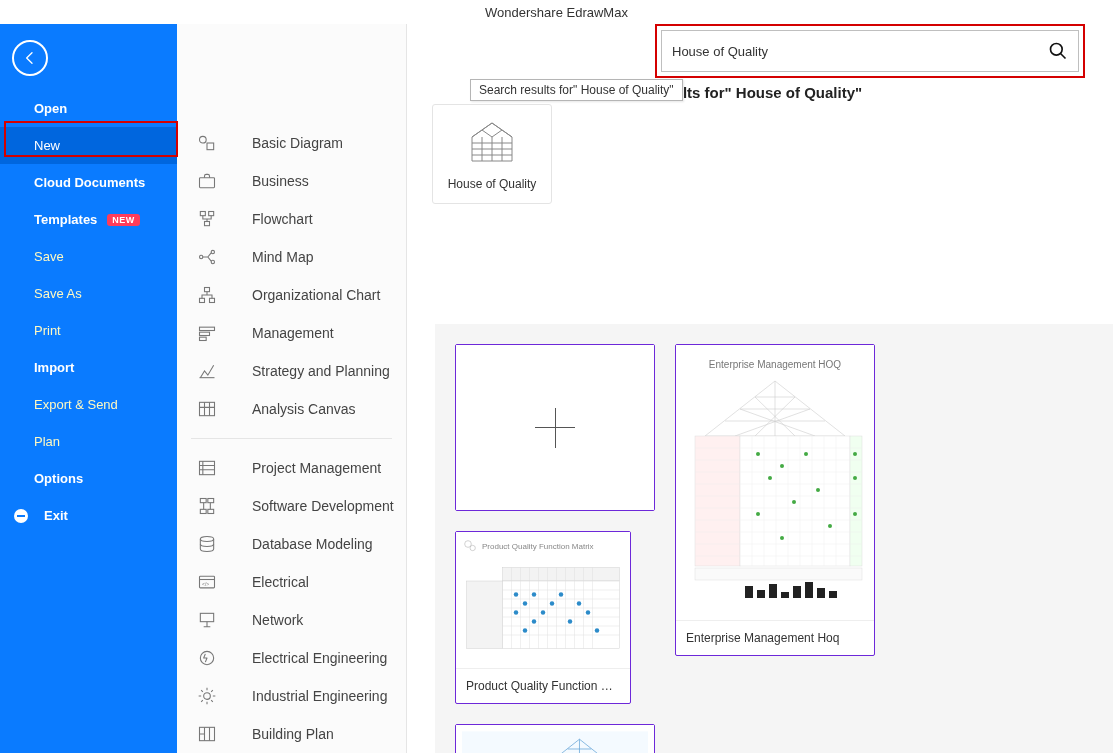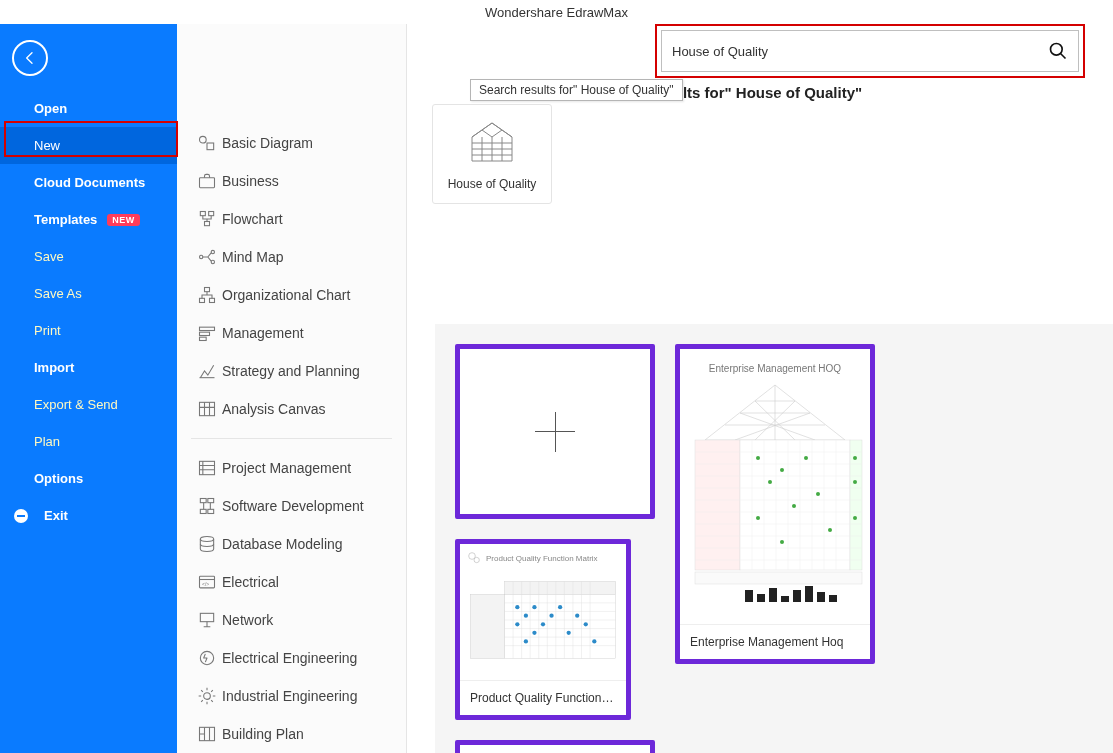--- a/index.html
+++ b/index.html
@@ -60,21 +60,21 @@
     border:2px solid #d40000; position:absolute; left:4px; top:97px; width:174px; height:36px;
     pointer-events:none;
   }
 
   
   .categories {
     width: 230px; background:#fbfbfb; border-right:1px solid #e5e5e5;
     padding-top:100px; overflow:hidden;
   }
   .cat-item {
-    display:flex; align-items:center; gap:5px;
+    display:flex; align-items:center; gap:35px;
     padding:9px 10px 9px 20px; font-size:14px; color:#444; cursor:pointer;
   }
   .cat-icon { width:20px; height:20px; color:#666; display:flex; align-items:center; justify-content:center; }
   .cat-icon svg { width:20px; height:20px; stroke:#777; fill:none; stroke-width:1.3; }
   .cat-divider { height:1px; background:#e5e5e5; margin:10px 14px; }
 
   
   .main {
     flex:1; position:relative; padding:0 20px 20px 25px; background:#fff; overflow:hidden;
   }
@@ -110,21 +110,21 @@
   }
   .small-card .thumb { width:56px; height:44px; display:flex; align-items:center; justify-content:center; }
   .small-card .lbl { font-size:12px; color:#333; margin-top:14px; text-align:center; }
 
   .gallery {
     margin-top:38px; background:#f5f5f5;
     padding:20px; display:flex; gap:20px; flex-wrap:wrap; align-items:flex-start;
     position:absolute; left:28px; right:0; bottom:0; top:262px;
   }
   .tpl-card {
-    background:#fff; border:5px solid #6d28d9; border-radius:2px;
+    background:#fff; border:1px solid #6d28d9; border-radius:2px;
     width:200px; display:flex; flex-direction:column; cursor:pointer;
   }
   .tpl-card .preview {
     flex:1; min-height:130px; background:#fff;
     display:flex; align-items:center; justify-content:center; position:relative; overflow:hidden;
   }
   .tpl-card .caption {
     padding:10px 10px; font-size:12px; color:#333; border-top:1px solid #eee;
     white-space:nowrap; overflow:hidden; text-overflow:ellipsis;
   }

